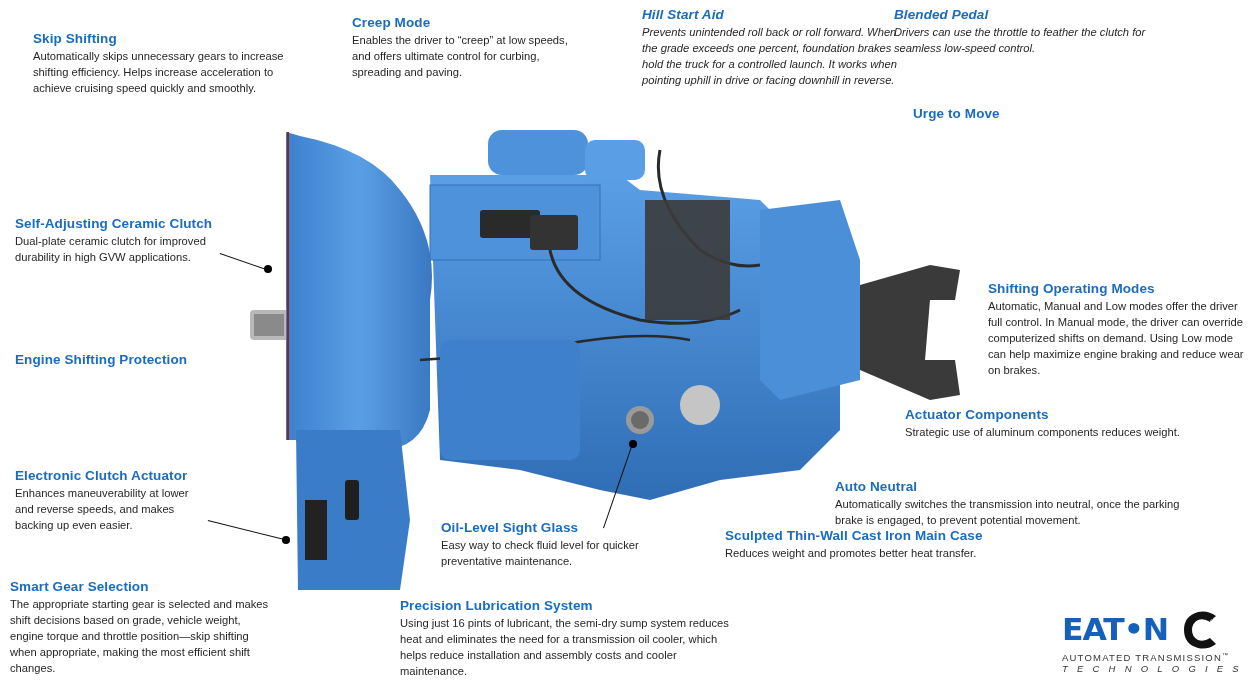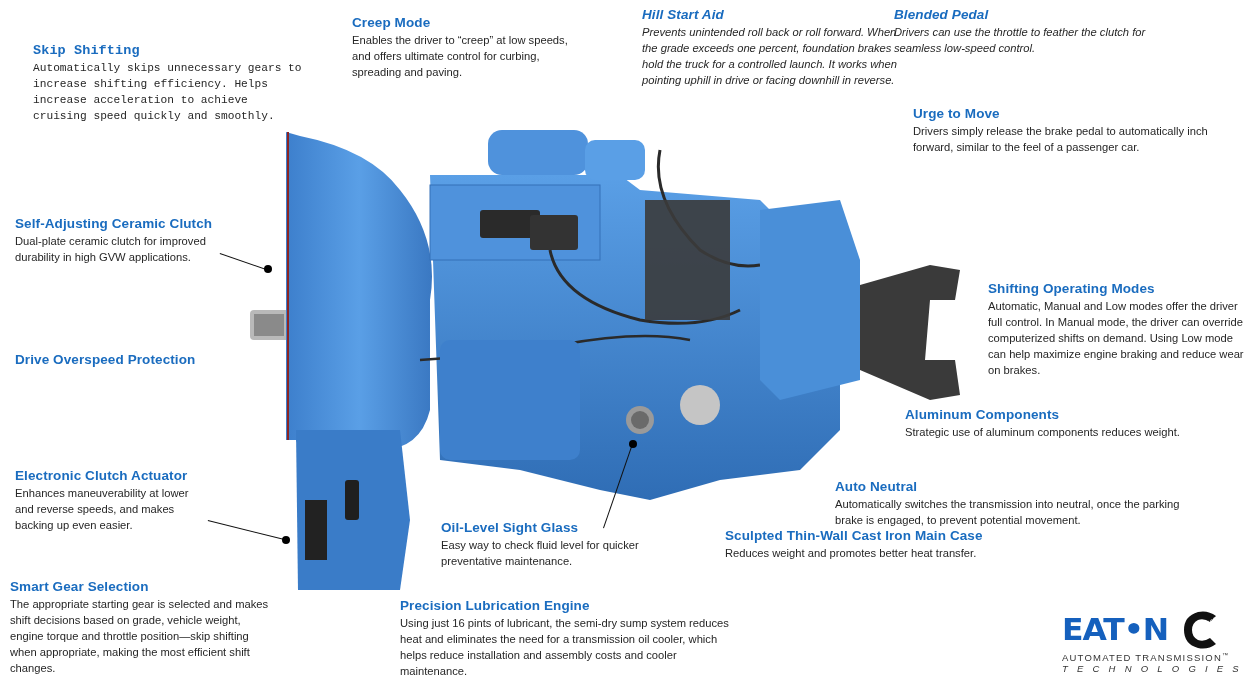--- a/index.html
+++ b/index.html
@@ -70,53 +70,52 @@
   <path d="M860 285 L930 265 L960 270 L955 300 L930 300 L925 360 L955 360 L960 395 L930 400 L860 370 Z" fill="#3a3a3a"></path>
 </svg>
 
 <div class="leader" style="left:220px;top:253px;width:52px;transform:rotate(19deg);"></div>
 <div class="dot" style="left:264px;top:265px;"></div>
 <div class="leader" style="left:208px;top:520px;width:82px;transform:rotate(14deg);"></div>
 <div class="dot" style="left:282px;top:536px;"></div>
 <div class="leader" style="left:603px;top:528px;width:92px;transform:rotate(-71deg);"></div>
 <div class="dot" style="left:629px;top:440px;"></div>
 
-<div class="callout" style="left:33px;top:43px;width:270px;font-family:Liberation Mono, monospace;">
+<div class="callout" style="left:33px;top:31px;width:270px;">
   <h3>Skip Shifting</h3>
   <p>Automatically skips unnecessary gears to increase shifting efficiency. Helps increase acceleration to achieve cruising speed quickly and smoothly.</p>
 </div>
 <div class="callout" style="left:352px;top:15px;width:220px;">
   <h3>Creep Mode</h3>
   <p>Enables the driver to “creep”  at low speeds, and offers ultimate control for curbing, spreading and paving.</p>
 </div>
 <div class="callout" style="left:642px;top:7px;width:258px;font-style:italic;">
   <h3>Hill Start Aid</h3>
   <p>Prevents unintended roll back or roll forward. When the grade exceeds one percent, foundation brakes hold the truck for a controlled launch. It works when pointing uphill in drive or facing downhill in reverse.</p>
 </div>
 <div class="callout" style="left:894px;top:7px;width:280px;font-style:italic;">
   <h3>Blended Pedal</h3>
   <p>Drivers can use the throttle to feather the clutch for seamless low-speed control.</p>
 </div>
 <div class="callout" style="left:913px;top:106px;width:310px;">
   <h3>Urge to Move</h3>
-  <p>Drivers simply release the brake pedal to automatically inch forward, similar to the feel of a passenger car.</p>
 </div>
 <div class="callout" style="left:15px;top:216px;width:230px;">
   <h3>Self-Adjusting Ceramic Clutch</h3>
   <p>Dual-plate ceramic clutch for improved durability in high GVW applications.</p>
 </div>
 <div class="callout" style="left:988px;top:281px;width:256px;">
   <h3>Shifting Operating Modes</h3>
   <p>Automatic, Manual and Low modes offer the driver full control. In Manual mode, the driver can override computerized shifts on demand. Using Low mode can help maximize engine braking and reduce wear on brakes.</p>
 </div>
 <div class="callout" style="left:15px;top:352px;width:230px;">
-  <h3>Drive Overspeed Protection</h3>
+  <h3>Engine Shifting Protection</h3>
 </div>
 <div class="callout" style="left:905px;top:407px;width:320px;">
-  <h3>Aluminum Components</h3>
+  <h3>Actuator Components</h3>
   <p>Strategic use of aluminum components reduces weight.</p>
 </div>
 <div class="callout" style="left:15px;top:468px;width:195px;">
   <h3>Electronic Clutch Actuator</h3>
   <p>Enhances maneuverability at lower and reverse speeds, and makes backing up even easier.</p>
 </div>
 <div class="callout" style="left:835px;top:479px;width:345px;">
   <h3>Auto Neutral</h3>
   <p>Automatically switches the transmission into neutral, once the parking brake is engaged, to prevent potential movement.</p>
 </div>
@@ -126,21 +125,21 @@
 </div>
 <div class="callout" style="left:725px;top:528px;width:320px;">
   <h3>Sculpted Thin-Wall Cast Iron Main Case</h3>
   <p>Reduces weight and promotes better heat transfer.</p>
 </div>
 <div class="callout" style="left:10px;top:579px;width:260px;">
   <h3>Smart Gear Selection</h3>
   <p>The appropriate starting gear is selected and makes shift decisions based on grade, vehicle weight, engine torque and throttle position—skip shifting when appropriate, making the most efficient shift changes.</p>
 </div>
 <div class="callout" style="left:400px;top:598px;width:330px;">
-  <h3>Precision Lubrication Engine</h3>
+  <h3>Precision Lubrication System</h3>
   <p>Using just 16 pints of lubricant, the semi-dry sump system reduces heat and eliminates the need for a transmission oil cooler, which helps reduce installation and assembly costs and cooler maintenance.</p>
 </div>
 
 <div class="logo">
   <span class="eaton">EAT•N</span>
   <svg class="cummins" viewBox="0 0 40 40">
     <path d="M36 6 Q28 0 18 2 Q4 6 4 20 Q4 34 18 38 Q28 40 36 34 L30 28 Q24 32 18 30 Q12 27 12 20 Q12 13 18 10 Q24 8 30 12 Z" fill="#111"></path>
     <text x="11" y="24" font-size="6" fill="#fff" font-family="DejaVu Sans, sans-serif" transform="rotate(-40 18 20)">Cummins</text>
   </svg>
   <div class="ats1"><span>AUTOMATED TRANSMISSION</span><span class="tm">™</span></div>

